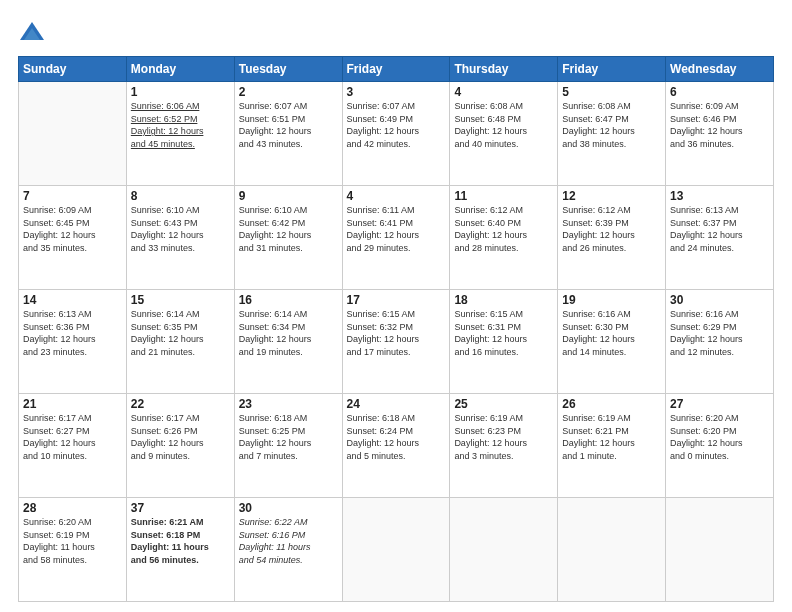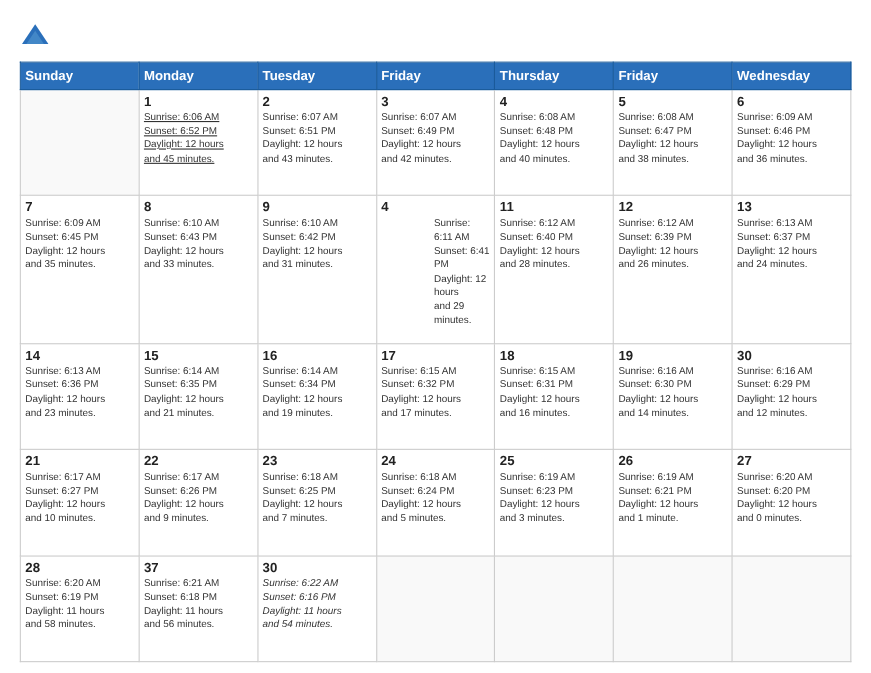--- a/index.html
+++ b/index.html
@@ -196,21 +196,21 @@
           </td>
           <td>
             <span class="day-number">9</span>
             <div class="day-info" style="white-space: pre-line;">Sunrise: 6:10 AM
 Sunset: 6:42 PM
 Daylight: 12 hours
 and 31 minutes.</div>
           </td>
           <td>
             <span class="day-number">4</span>
-            <div class="day-info" style="white-space: pre-line; margin-left: 48px;">Sunrise: 6:11 AM
+            <div class="day-info" style="white-space: pre-line;">Sunrise: 6:11 AM
 Sunset: 6:41 PM
 Daylight: 12 hours
 and 29 minutes.</div>
           </td>
           <td>
             <span class="day-number">11</span>
             <div class="day-info" style="white-space: pre-line;">Sunrise: 6:12 AM
 Sunset: 6:40 PM
 Daylight: 12 hours
 and 28 minutes.</div>
@@ -335,21 +335,21 @@
         <tr>
           <td>
             <span class="day-number">28</span>
             <div class="day-info" style="white-space: pre-line;">Sunrise: 6:20 AM
 Sunset: 6:19 PM
 Daylight: 11 hours
 and 58 minutes.</div>
           </td>
           <td>
             <span class="day-number">37</span>
-            <div class="day-info" style="white-space: pre-line;">Sunrise: 6:21 AM
+            <div class="day-info" style="white-space: pre-line; font-weight: bold;">Sunrise: 6:21 AM
 Sunset: 6:18 PM
 Daylight: 11 hours
 and 56 minutes.</div>
           </td>
           <td>
             <span class="day-number">30</span>
             <div class="day-info" style="white-space: pre-line; font-style: italic;">Sunrise: 6:22 AM
 Sunset: 6:16 PM
 Daylight: 11 hours
 and 54 minutes.</div>

